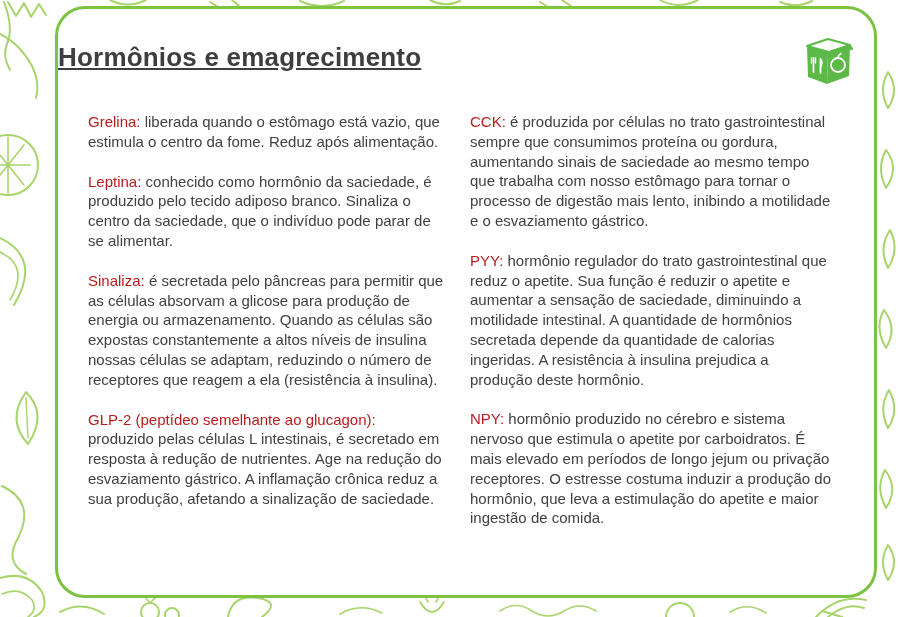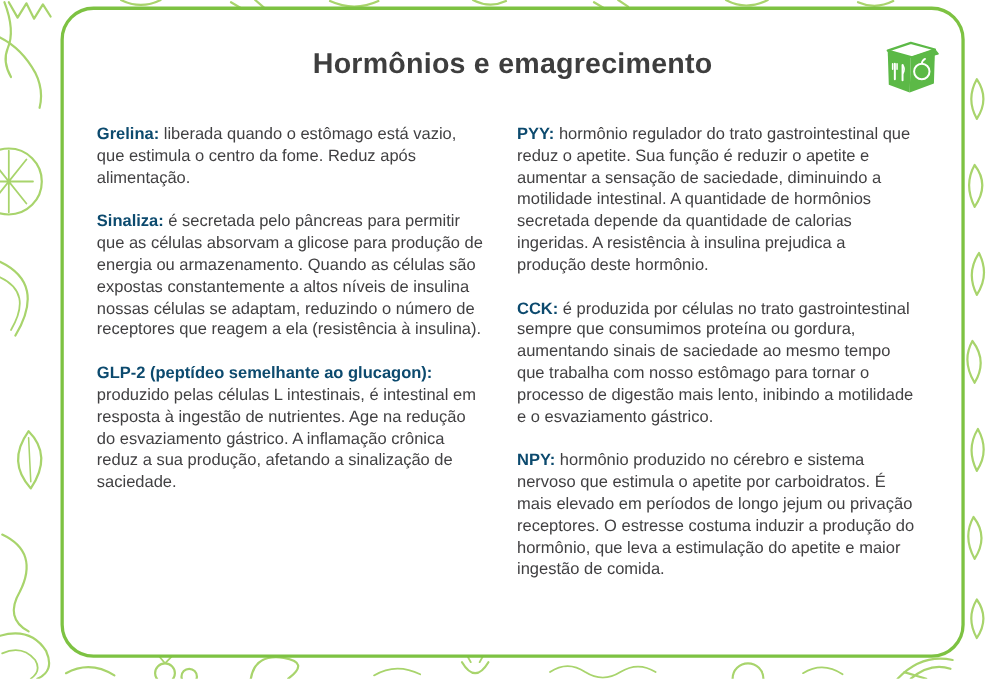--- a/index.html
+++ b/index.html
@@ -9,29 +9,29 @@
     font-family:"Liberation Sans","DejaVu Sans",sans-serif;
   }
   .doodles{position:absolute;left:0;top:0;width:898px;height:617px;}
   .card{
     position:absolute;left:55px;top:6px;width:822px;height:592px;
     box-sizing:border-box;background:#ffffff;
     border:3px solid #7dc242;border-radius:30px;
   }
   .card-title{
     position:absolute;left:0;right:0;top:33px;
-    text-align:center;font-size:26px;font-weight:600;color:#3e3e3e;
-    letter-spacing:.2px;margin:0;
+    font-size:26px;font-weight:600;color:#3e3e3e;
+    letter-spacing:.2px;margin:0;text-decoration:underline;
   }
   .brand-logo{position:absolute;top:28px;right:20px;width:52px;height:50px;}
   .col{position:absolute;top:103px;font-size:15px;line-height:19.8px;color:#414042;}
   .col-left{left:30px;width:356px;}
   .col-right{left:412px;width:364px;}
   .entry{margin:0 0 20px 0;}
-  .term{color:#0c4a6e;font-weight:700;}
+  .term{color:#b91c1c;font-weight:400;}
 </style>
 </head>
 <body>
 
 <svg class="doodles" viewBox="0 0 898 617" xmlns="http://www.w3.org/2000/svg" stroke="#a8d46c" fill="none" stroke-width="2" stroke-linecap="round" stroke-linejoin="round">
 
   <path d="M110,0 Q128,9 146,0"></path>
   <path d="M210,2 L220,8 M232,0 L240,7"></path>
   <path d="M300,1 Q322,11 344,1"></path>
   <path d="M430,0 Q445,8 460,1"></path>
@@ -98,37 +98,41 @@
     <circle cx="36" cy="28" r="7" stroke="#ffffff" stroke-width="1.8" fill="none"></circle>
     <path d="M36,20.5 Q36.5,17.5 39,16.5" stroke="#ffffff" stroke-width="1.6" fill="none" stroke-linecap="round"></path>
   </svg>
 
   <div class="col col-left">
     <p class="entry">
       <span class="term">Grelina:</span>
       <span class="desc">liberada quando o estômago está vazio, que estimula o centro da fome. Reduz após alimentação.</span>
     </p>
     <p class="entry">
+      <span class="term">Leptina:</span>
+      <span class="desc">conhecido como hormônio da saciedade, é produzido pelo tecido adiposo branco. Sinaliza o centro da saciedade, que o indivíduo pode parar de se alimentar.</span>
+    </p>
+    <p class="entry">
       <span class="term">Sinaliza:</span>
       <span class="desc">é secretada pelo pâncreas para permitir que as células absorvam a glicose para produção de energia ou armazenamento. Quando as células são expostas constantemente a altos níveis de insulina nossas células se adaptam, reduzindo o número de receptores que reagem a ela (resistência à insulina).</span>
     </p>
     <p class="entry">
       <span class="term">GLP-2 (peptídeo semelhante ao glucagon):</span>
-      <span class="desc">produzido pelas células L intestinais, é intestinal em resposta à ingestão de nutrientes. Age na redução do esvaziamento gástrico. A inflamação crônica reduz a sua produção, afetando a sinalização de saciedade.</span>
+      <span class="desc">produzido pelas células L intestinais, é secretado em resposta à redução de nutrientes. Age na redução do esvaziamento gástrico. A inflamação crônica reduz a sua produção, afetando a sinalização de saciedade.</span>
     </p>
   </div>
 
   <div class="col col-right">
     <p class="entry">
+      <span class="term">CCK:</span>
+      <span class="desc">é produzida por células no trato gastrointestinal sempre que consumimos proteína ou gordura, aumentando sinais de saciedade ao mesmo tempo que trabalha com nosso estômago para tornar o processo de digestão mais lento, inibindo a motilidade e o esvaziamento gástrico.</span>
+    </p>
+    <p class="entry">
       <span class="term">PYY:</span>
       <span class="desc">hormônio regulador do trato gastrointestinal que reduz o apetite. Sua função é reduzir o apetite e aumentar a sensação de saciedade, diminuindo a motilidade intestinal. A quantidade de hormônios secretada depende da quantidade de calorias ingeridas. A resistência à insulina prejudica a produção deste hormônio.</span>
-    </p>
-    <p class="entry">
-      <span class="term">CCK:</span>
-      <span class="desc">é produzida por células no trato gastrointestinal sempre que consumimos proteína ou gordura, aumentando sinais de saciedade ao mesmo tempo que trabalha com nosso estômago para tornar o processo de digestão mais lento, inibindo a motilidade e o esvaziamento gástrico.</span>
     </p>
     <p class="entry">
       <span class="term">NPY:</span>
       <span class="desc">hormônio produzido no cérebro e sistema nervoso que estimula o apetite por carboidratos. É mais elevado em períodos de longo jejum ou privação receptores. O estresse costuma induzir a produção do hormônio, que leva a estimulação do apetite e maior ingestão de comida.</span>
     </p>
   </div>
 
 </div>
 
 </body></html>

